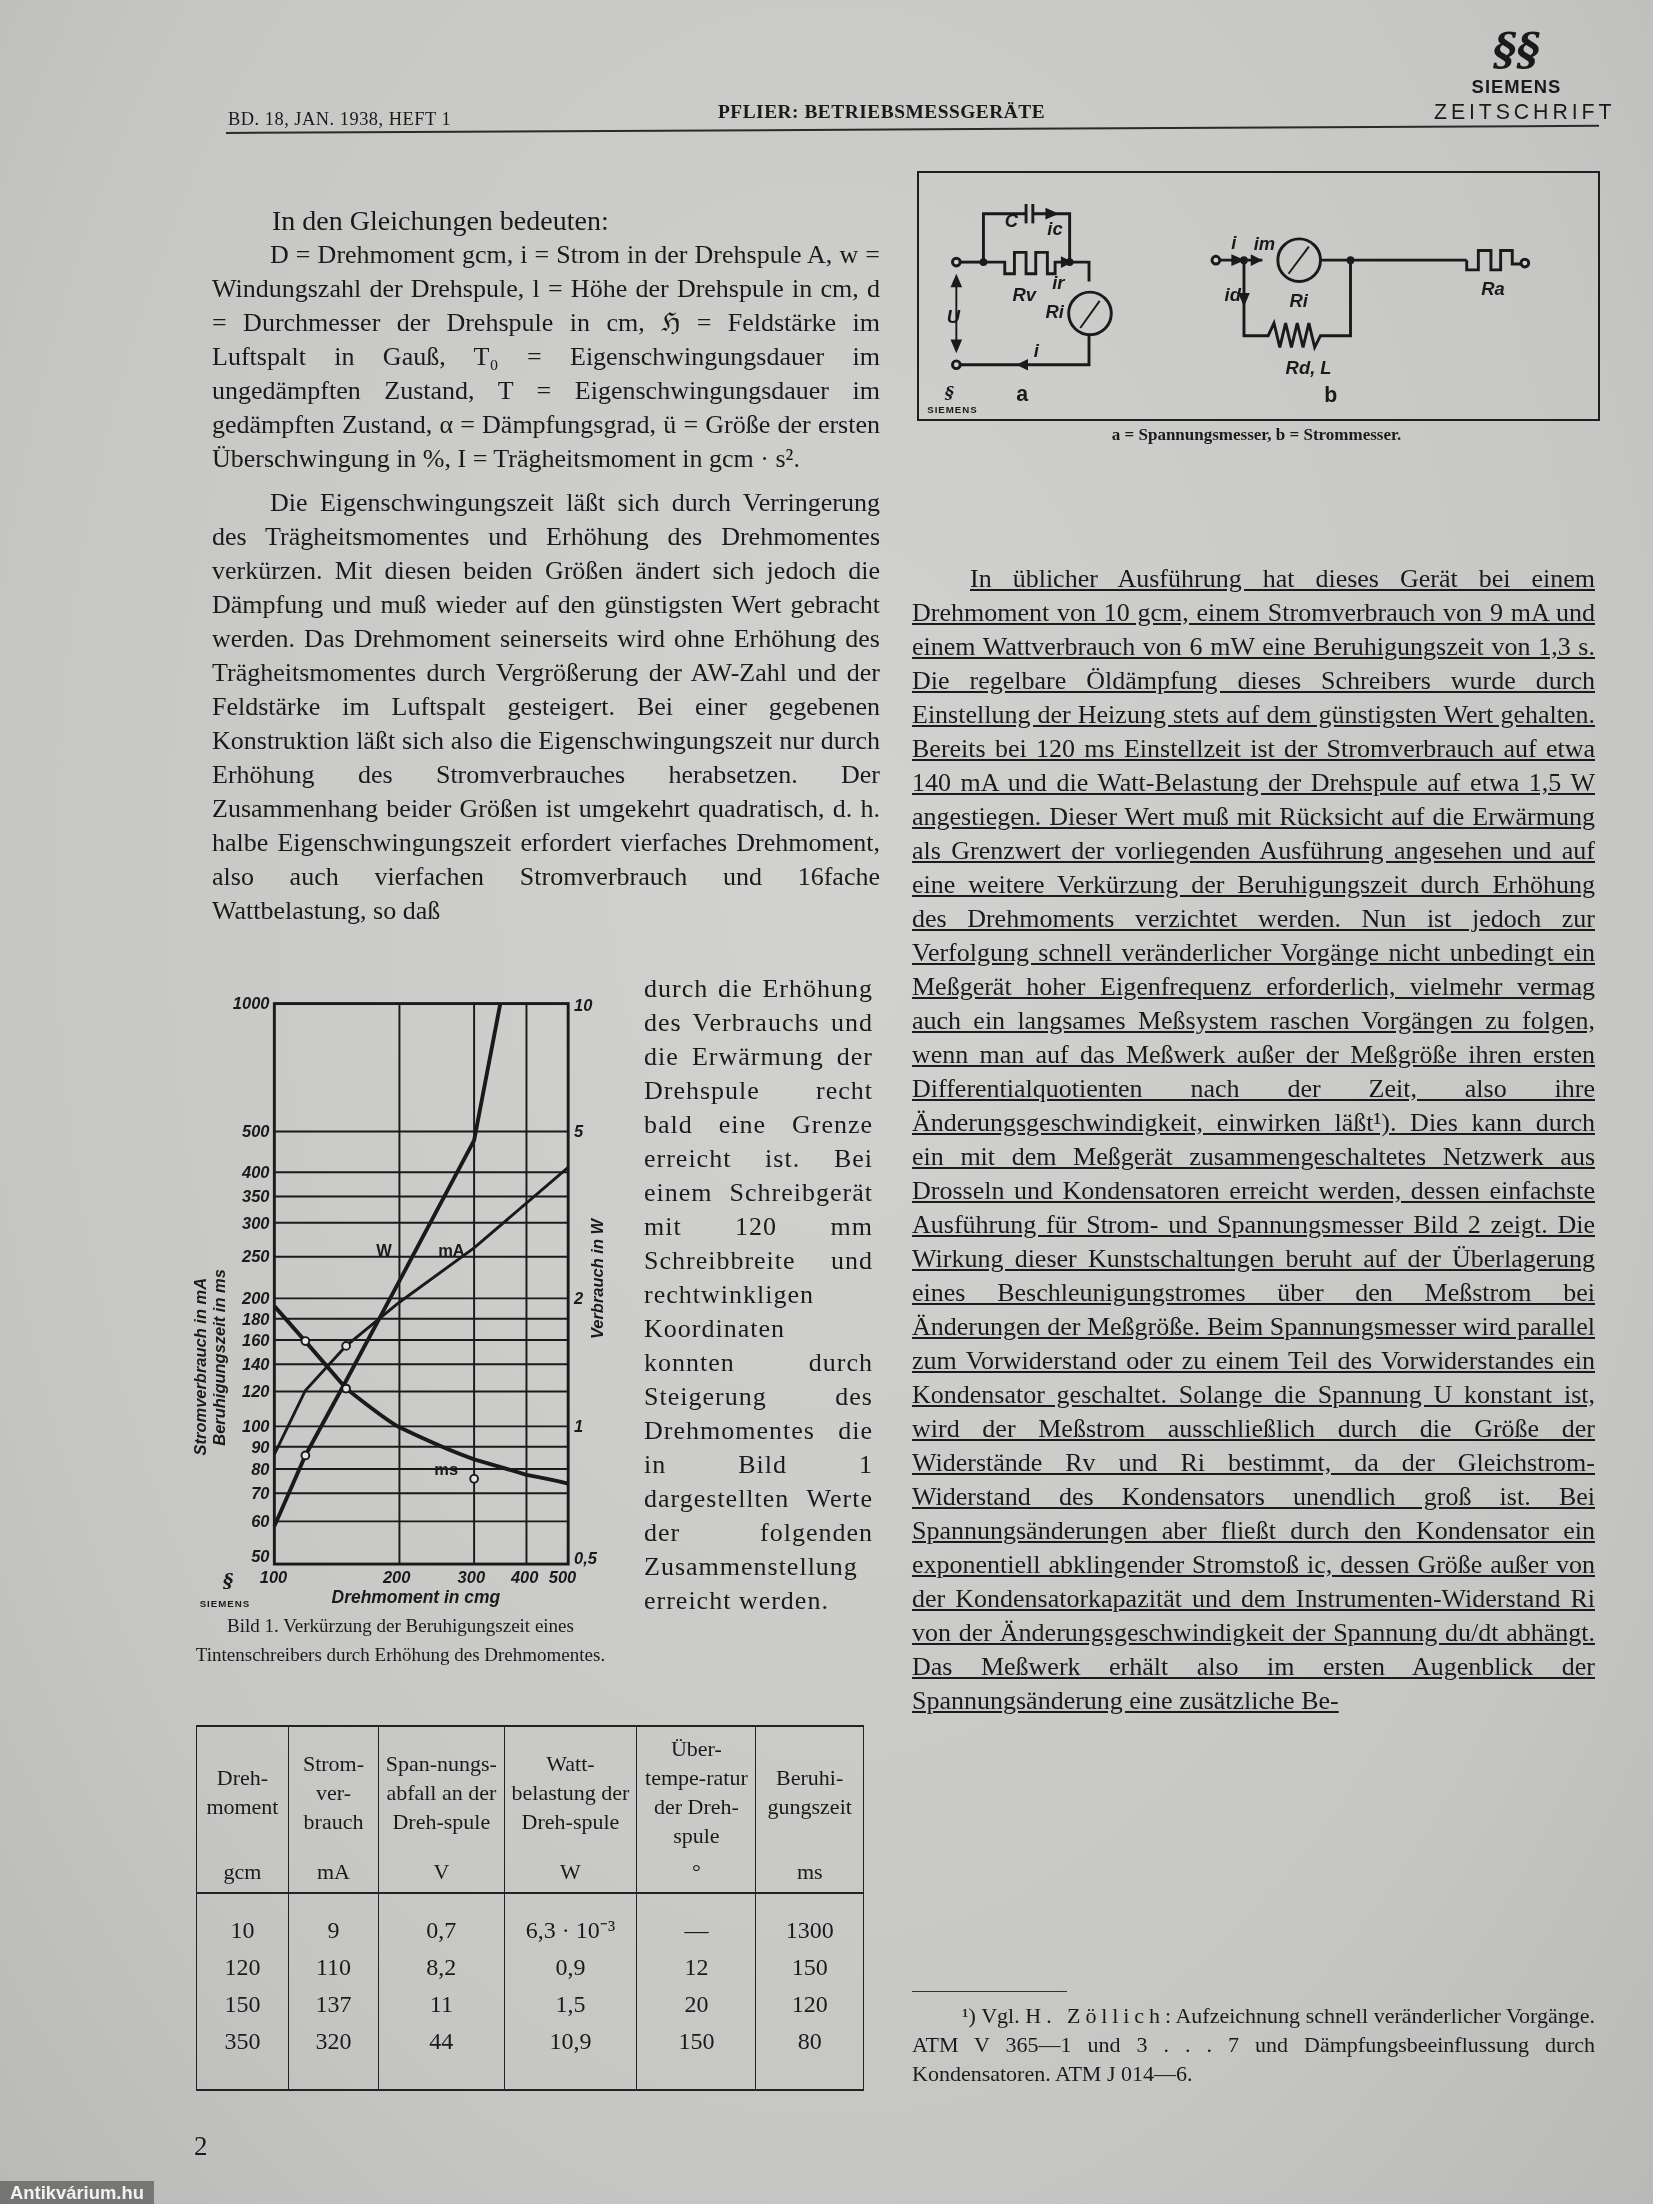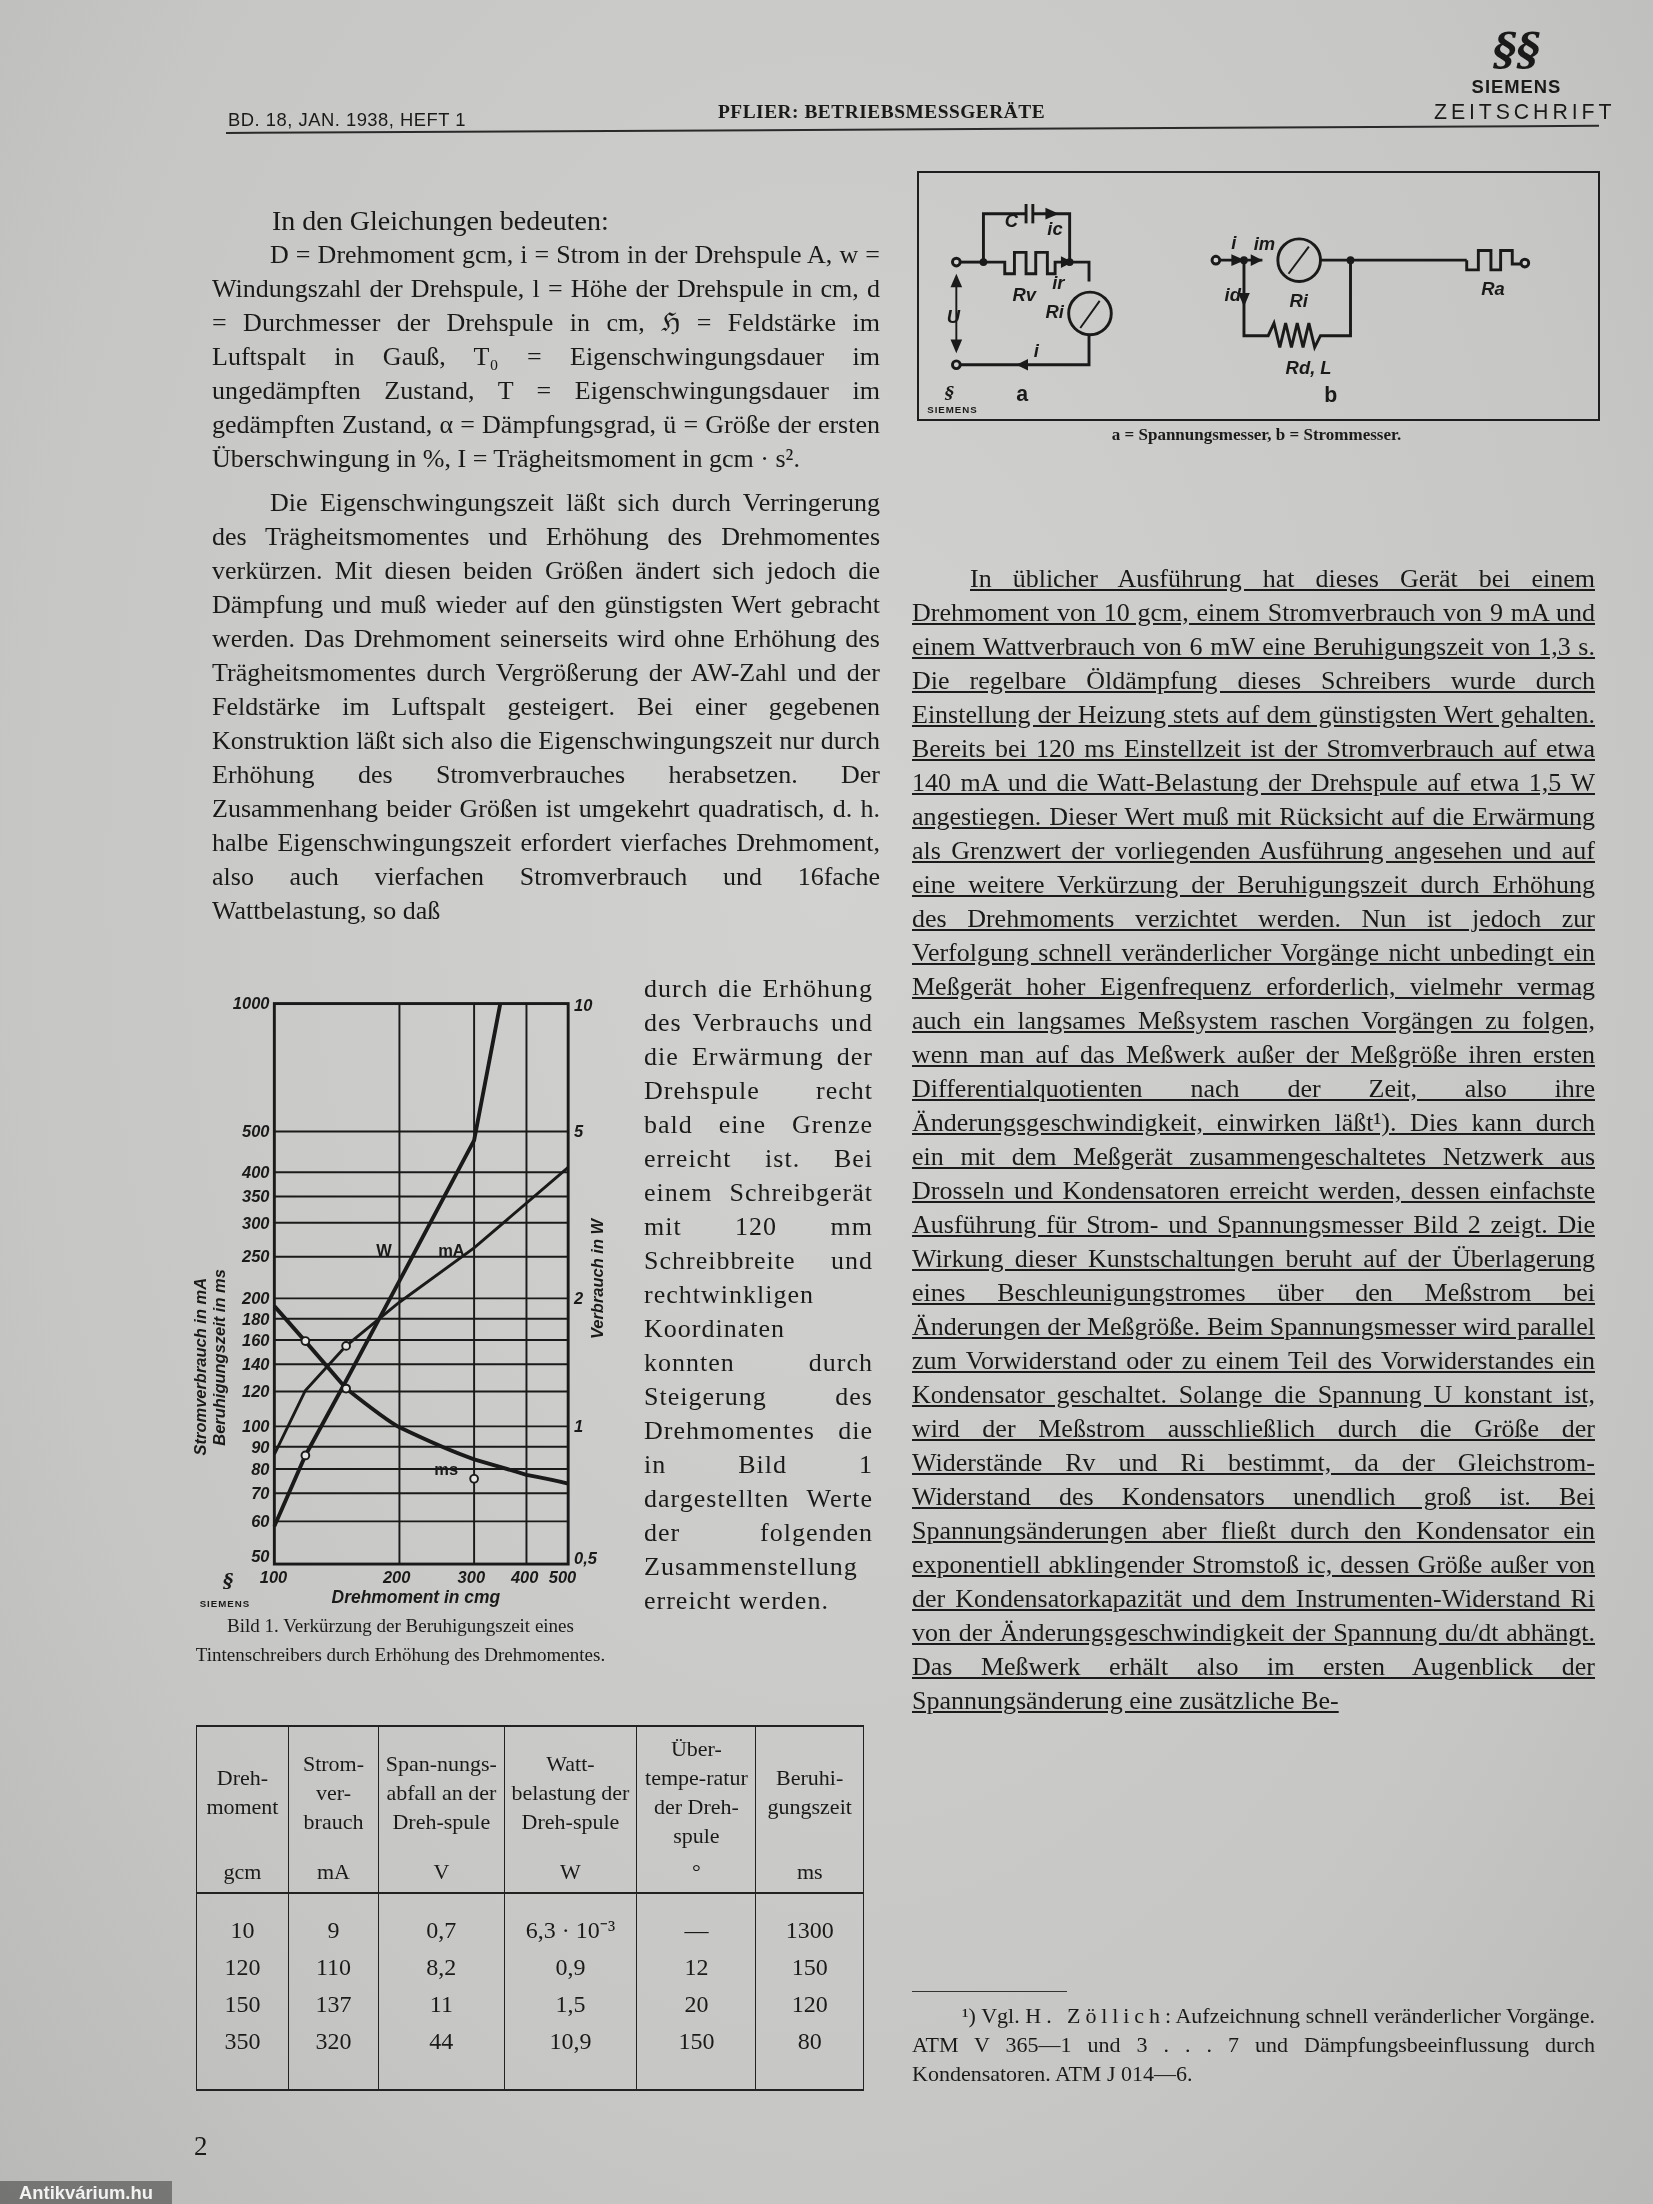--- a/index.html
+++ b/index.html
@@ -7,21 +7,21 @@
     width: 1654px; height: 2205px; position: relative; overflow: hidden;
     background: #c9c9c7;
     font-family: "DejaVu Serif", "Liberation Serif", serif;
     color: #1a1a1a;
   }
   .page { position: absolute; inset: 0;
     background: radial-gradient(ellipse at 50% 40%, #d2d2d0 0%, #c6c6c4 70%, #b9b9b7 100%); }
   .abs { position: absolute; }
 
   
-  .hdr-left { left: 228px; top: 109px; font-family: Liberation Sans, sans-serif; font-size: 18.4px; letter-spacing: 0.5px; }
+  .hdr-left { left: 228px; top: 109px; font-family: Liberation Serif, serif; font-size: 18.4px; letter-spacing: 0.5px; }
   .hdr-mid { left: 718px; top: 101px; font-family: "Liberation Serif", serif; font-weight: bold; font-size: 19.4px; letter-spacing: 0.5px; }
   .logo-wrap { left: 1434px; top: 27px; width: 165px; text-align: center; font-family: "Liberation Sans", sans-serif; }
   .logo-glyph { font-size: 45px; line-height: 45px; font-family: "DejaVu Serif", serif; font-style: italic; font-weight: bold; }
   .logo-siemens { font-size: 18.4px; font-weight: bold; letter-spacing: 1px; margin-top: 3.9px; }
   .logo-zeit { font-size: 21.3px; letter-spacing: 3.9px; margin-top: 1.9px; }
   .hdr-rule { left: 226px; top: 132px; width: 1373px; height: 1.9px; background: #2a2a2a; transform: rotate(-0.3deg); transform-origin: left; }
 
   
   .col { font-family: "Liberation Serif", serif; font-size: 26px; line-height: 34px; text-align: justify; }
   .col p { margin: 0; }
@@ -54,21 +54,21 @@
   .tbl tr.last td { padding-bottom: 29px; border-bottom: 2.9px solid #222; }
   .tbl { border-top: 2.9px solid #222; }
 
   
   .fn-rule { left: 912px; top: 1991px; width: 155px; height: 1px; background: #333; }
   .footnote { left: 912px; top: 2001px; width: 683px; font-size: 22px; line-height: 29px; text-align: justify; font-family: "Liberation Serif", serif; }
   .footnote p { margin: 0; text-indent: 50px; }
   .spaced { letter-spacing: 4.9px; }
 
   .pageno { left: 194px; top: 2131px; font-size: 27px; font-family: "Liberation Serif", serif; }
-  .watermark { left: 0; top: 2181px; font-family: "Liberation Sans", sans-serif; font-weight: bold; font-size: 18.4px; color: #f2f2f2; background: rgba(60,60,60,0.55); padding: 1px 19px; text-align: center; }
+  .watermark { left: 0; top: 2181px; font-family: "Liberation Sans", sans-serif; font-weight: bold; font-size: 18.4px; color: #f2f2f2; background: rgba(60,60,60,0.55); padding: 1px 10px; text-align: center; }
 </style>
 </head>
 <body>
 
 <div class="page">
 
   <div class="abs hdr-left">BD. 18, JAN. 1938, HEFT 1</div>
   <div class="abs hdr-mid">PFLIER: BETRIEBSMESSGERÄTE</div>
   <div class="abs logo-wrap">
     <div class="logo-glyph">§§</div>

